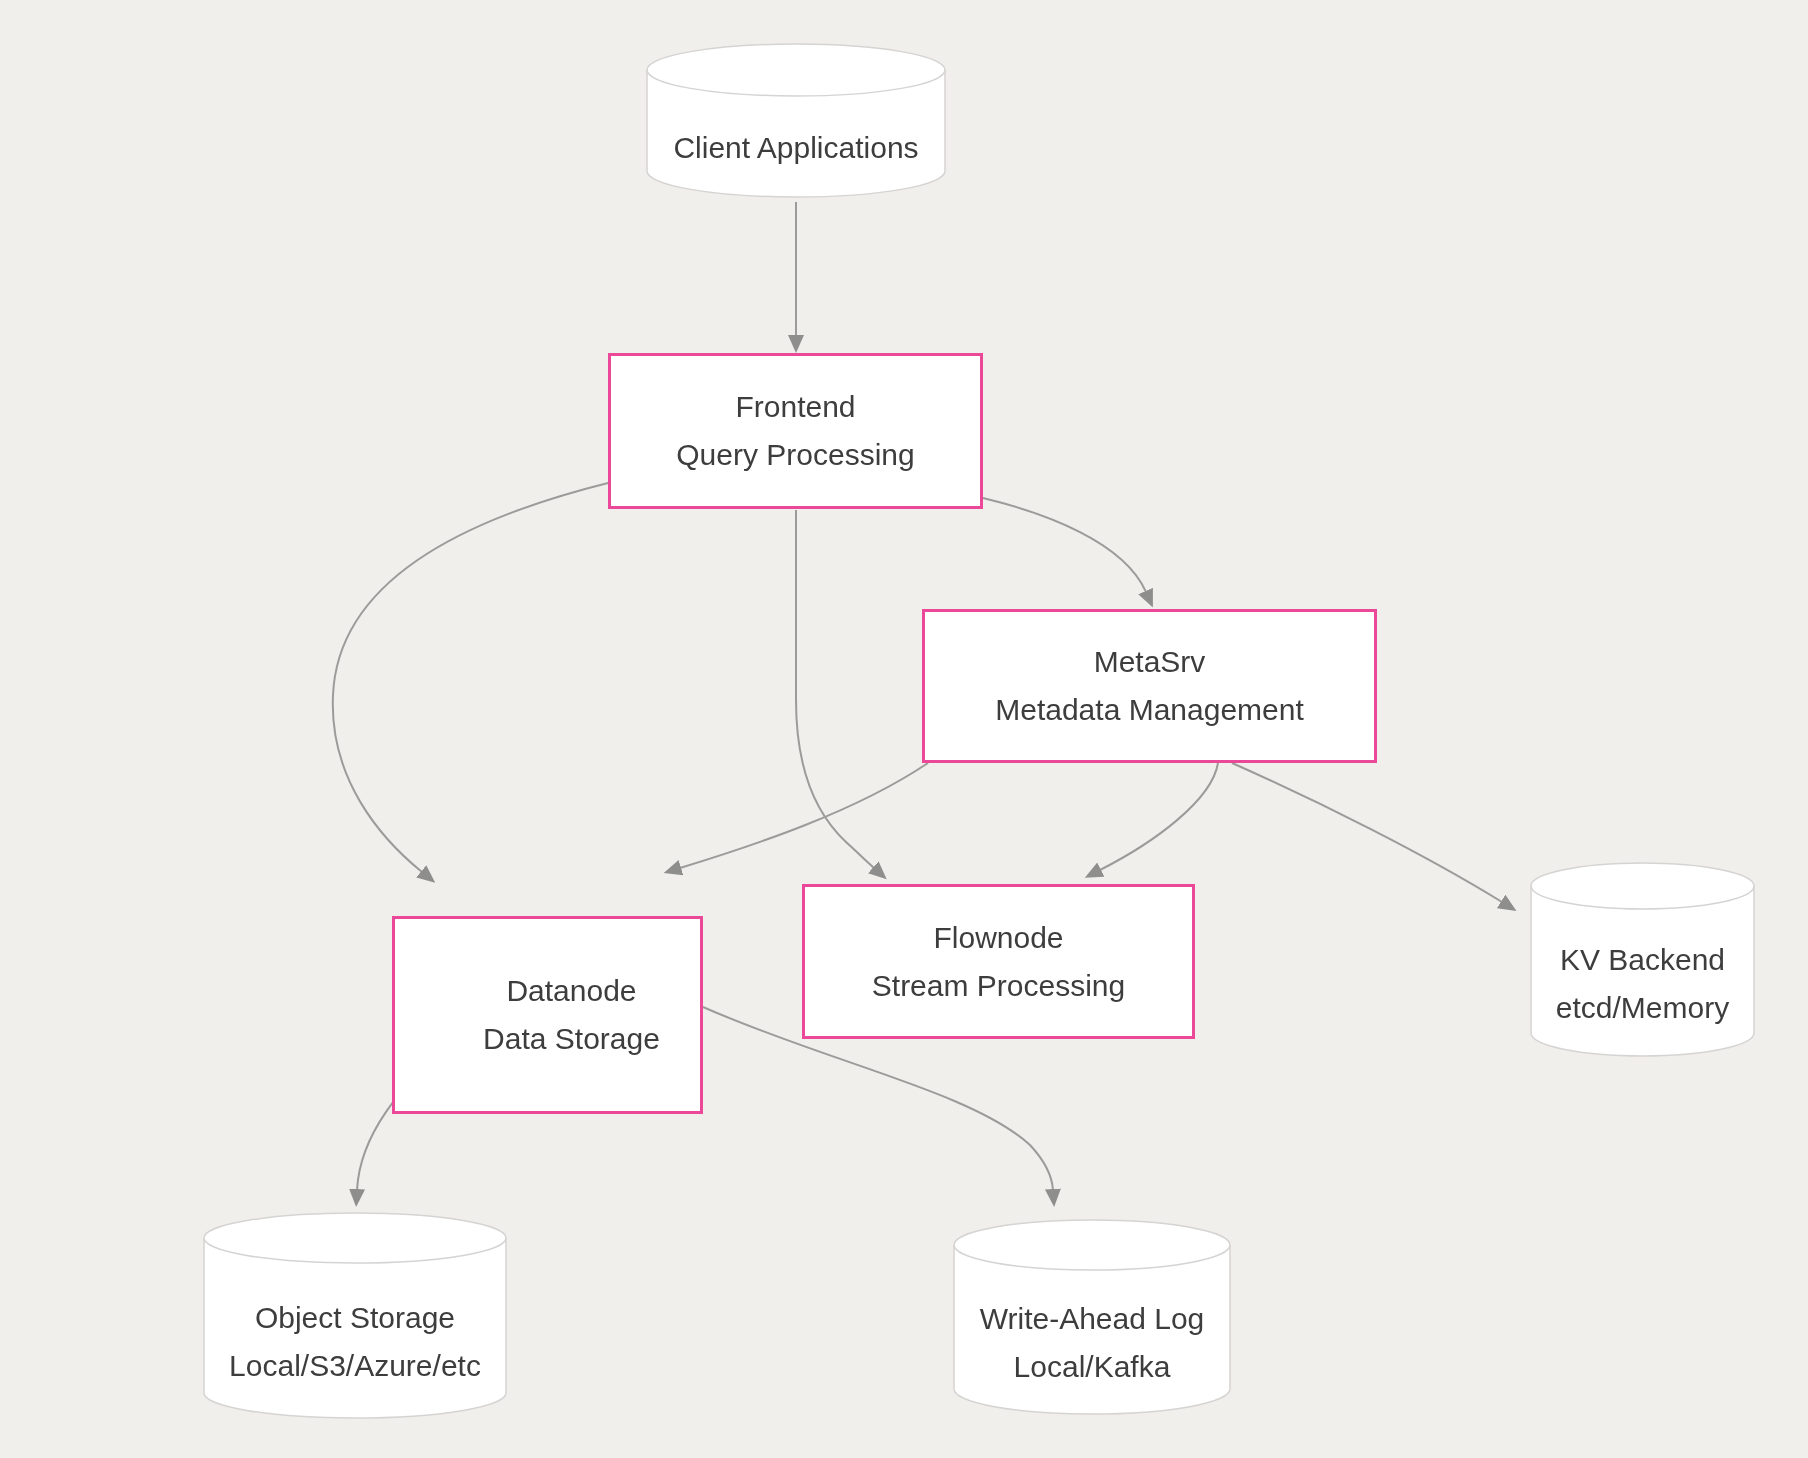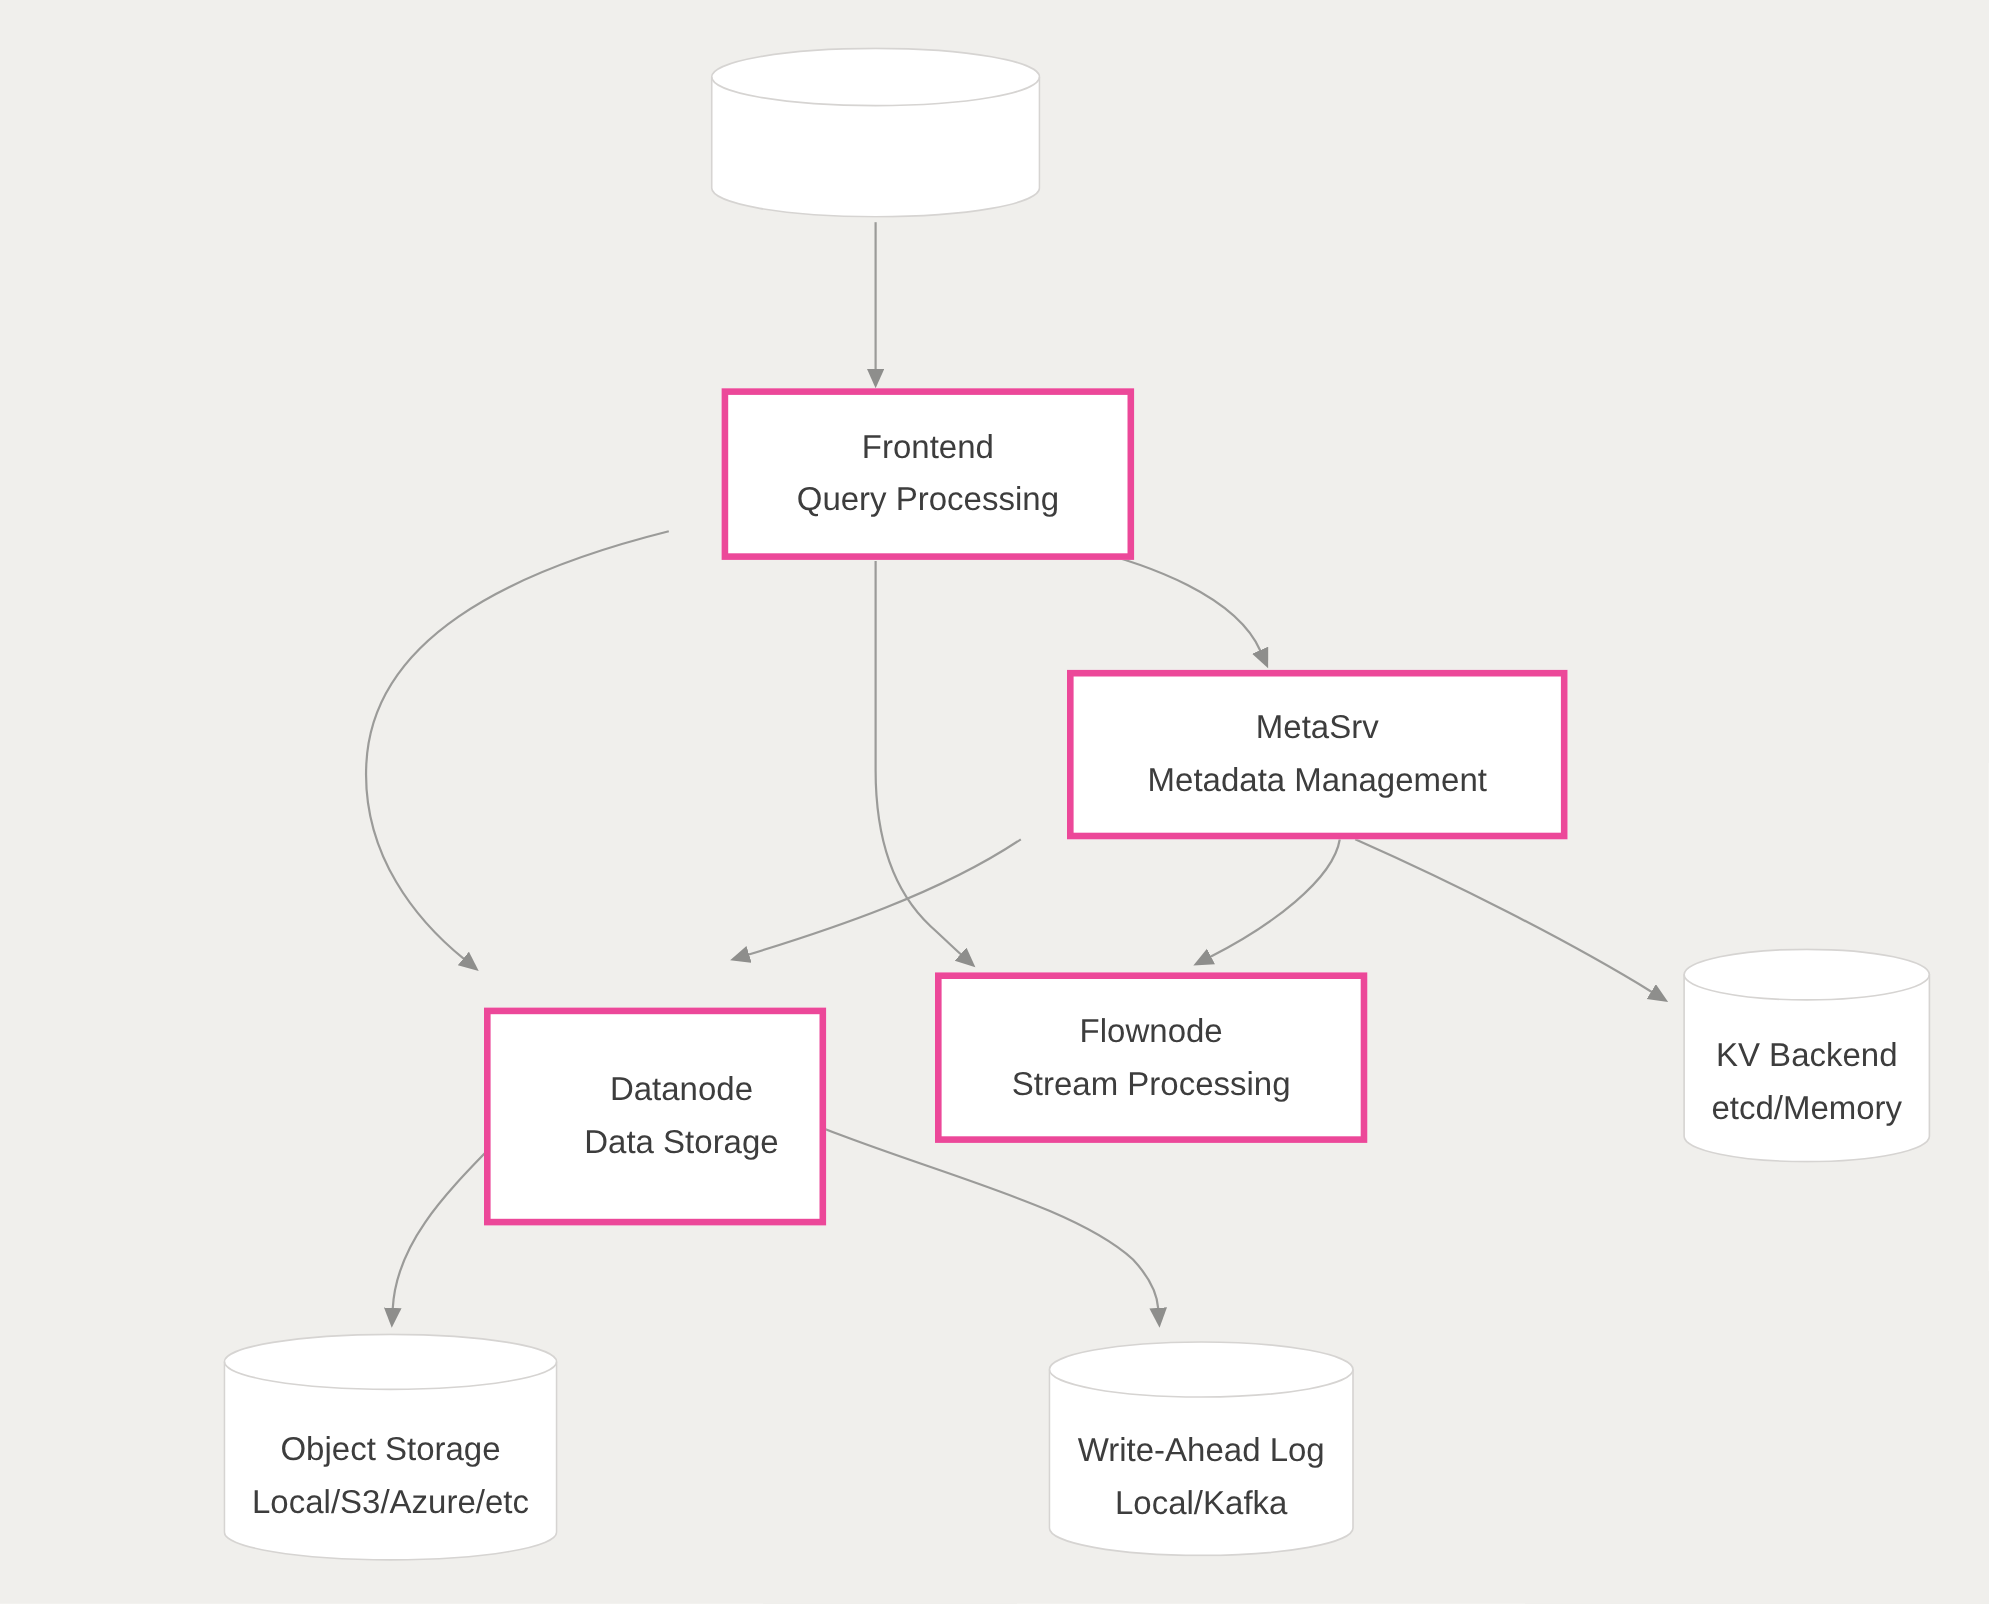--- a/index.html
+++ b/index.html
@@ -40,22 +40,21 @@
   .node {
     position: absolute;
     box-sizing: border-box;
     display: flex;
     flex-direction: column;
     align-items: center;
     justify-content: center;
   }
   .node.rect {
     background: #ffffff;
-    border: 6px solid #ec4899;
-    margin-left: 48px;
+    border: 3px solid #ec4899;
   }
   .nl {
     font-size: 30px;
     line-height: 48px;
     color: #3d3d3d;
     text-align: center;
     white-space: nowrap;
   }
   .cyl-shape {
     position: absolute;
@@ -91,20 +90,23 @@
     <path class="edge" marker-end="url(#arrow)" d="M 1232 763 C 1320 802 1424 854 1502 902"></path>
     <path class="edge" marker-end="url(#arrow)" d="M 448 1041 C 402 1088 360 1132 357 1190"></path>
     <path class="edge" marker-end="url(#arrow)" d="M 703 1007 C 830 1063 972 1092 1030 1145 C 1044 1160 1052 1175 1053 1190"></path>
   </svg>
 
   <div class="node cyl" style="left:646px; top:43px; width:300px; height:155px;">
     <svg class="cyl-shape" viewBox="0 0 300 155">
       <path d="M1,27 A149,26 0 0 1 299,27 L299,128 A149,26 0 0 1 1,128 Z" fill="#ffffff" stroke="#d6d4d2" stroke-width="1.5"></path>
       <path d="M1,27 A149,26 0 0 0 299,27" fill="none" stroke="#d6d4d2" stroke-width="1.5"></path>
     </svg>
+    <div class="cyl-text" style="padding-top:54px;">
+      <div class="nl">Client Applications</div>
+    </div>
   </div>
 
   <div class="node rect" style="left:608px; top:353px; width:375px; height:156px;">
     <div class="nl">Frontend</div>
     <div class="nl">Query Processing</div>
   </div>
 
   <div class="node rect" style="left:922px; top:609px; width:455px; height:154px;">
     <div class="nl">MetaSrv</div>
     <div class="nl">Metadata Management</div>

